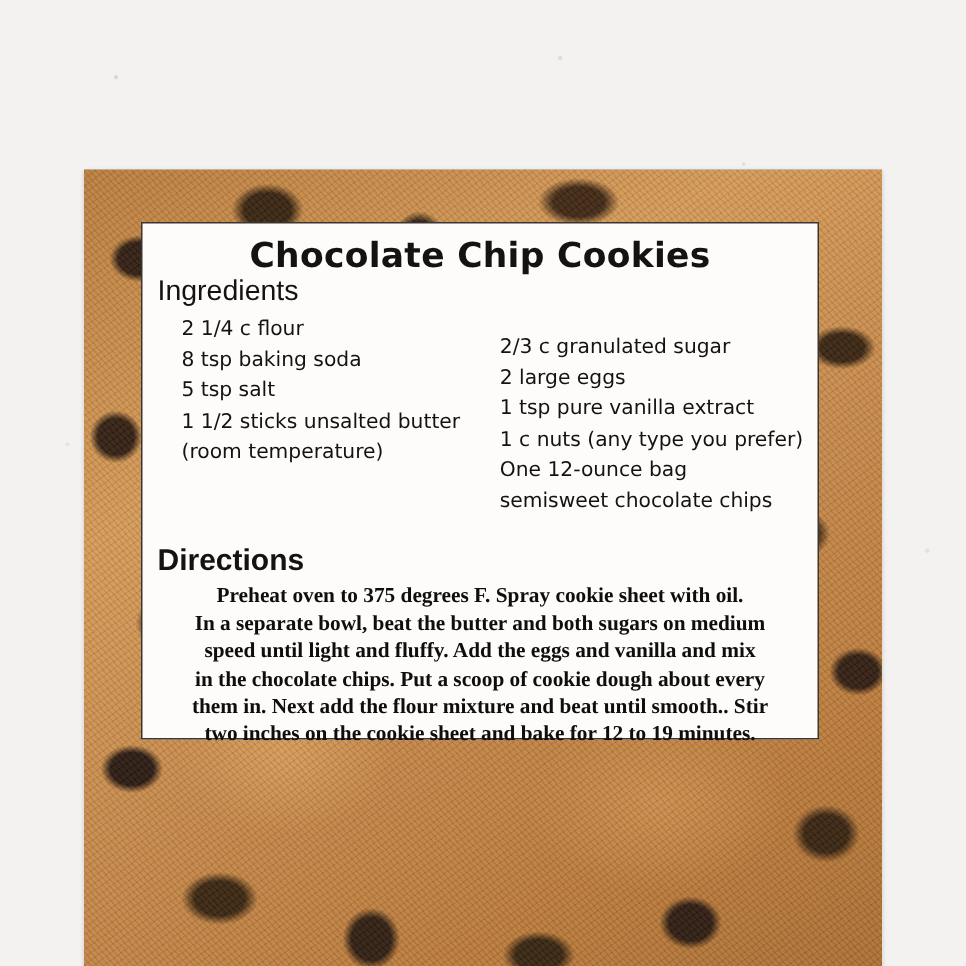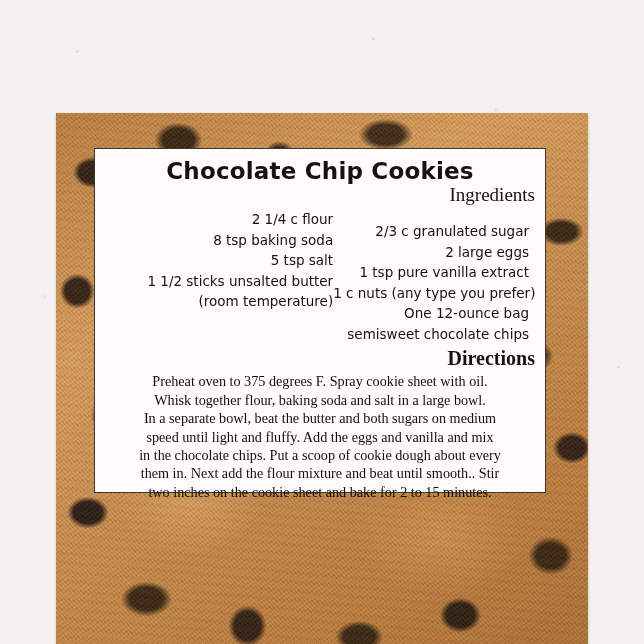--- a/index.html
+++ b/index.html
@@ -106,41 +106,40 @@
     font-family: "DejaVu Sans", sans-serif;
     font-weight: bold;
     font-size: 23px;
     letter-spacing: 0.2px;
     color: #15120f;
     margin: 4px 0 2px 0;
     line-height: 1.05;
   }
 
   .section-head {
-    text-align: right;
-    font-family: Liberation Serif, serif;
+    text-align: left;
+    font-family: Liberation Sans, sans-serif;
     font-size: 19px;
     color: #15120f;
     margin: 2px 0 4px 0;
     line-height: 1.05;
   }
 
   .section-head.directions {
     font-weight: bold;
     font-size: 20px;
-    margin-top: 4px;
+    margin-top: 20px;
     margin-bottom: 3px;
   }
 
   #ingredients {
     display: flex;
     justify-content: space-between;
     padding: 0 6px 0 16px;
     box-sizing: border-box;
-    text-align: right;
   }
 
   .ing-col {
     list-style: none;
     margin: 0;
     padding: 0;
   }
 
   .ing-col.left { width: 52%; }
   .ing-col.right { width: 48%; margin-top: 12px; }
@@ -148,21 +147,21 @@
   .ing-col li {
     font-family: "DejaVu Sans", sans-serif;
     font-size: 13.5px;
     color: #15120f;
     line-height: 1.52;
     white-space: nowrap;
   }
 
   #directions-text {
     font-family: "Liberation Serif", serif;
-    font-weight: normal;
+    font-weight: bold;
     font-size: 14.2px;
     line-height: 1.30;
     color: #100e0c;
     text-align: center;
     margin: 0;
     padding: 0 2px;
   }
 
   #directions-text p {
     margin: 0;
@@ -199,22 +198,21 @@
         <li>1 c nuts (any type you prefer)</li>
         <li>One 12-ounce bag</li>
         <li>semisweet chocolate chips</li>
       </ul>
     </div>
 
     <div class="section-head directions">Directions</div>
 
     <div id="directions-text">
       <p>Preheat oven to 375 degrees F. Spray cookie sheet with oil.</p>
-      <p>Whisk together  flour, baking soda and salt in a large bowl.</p>
       <p>In a separate bowl, beat the butter and both sugars on medium</p>
       <p>speed until light and fluffy.  Add the eggs and vanilla and mix</p>
       <p>in the chocolate chips. Put a scoop of cookie dough about every</p>
       <p>them in. Next add the flour mixture and beat until smooth.. Stir</p>
-      <p>two inches on the cookie sheet and bake for 2 to 15 minutes.</p>
+      <p>two inches on the cookie sheet and bake for 12 to 19 minutes.</p>
     </div>
 
   </div>
 </div>
 
 </body></html>

